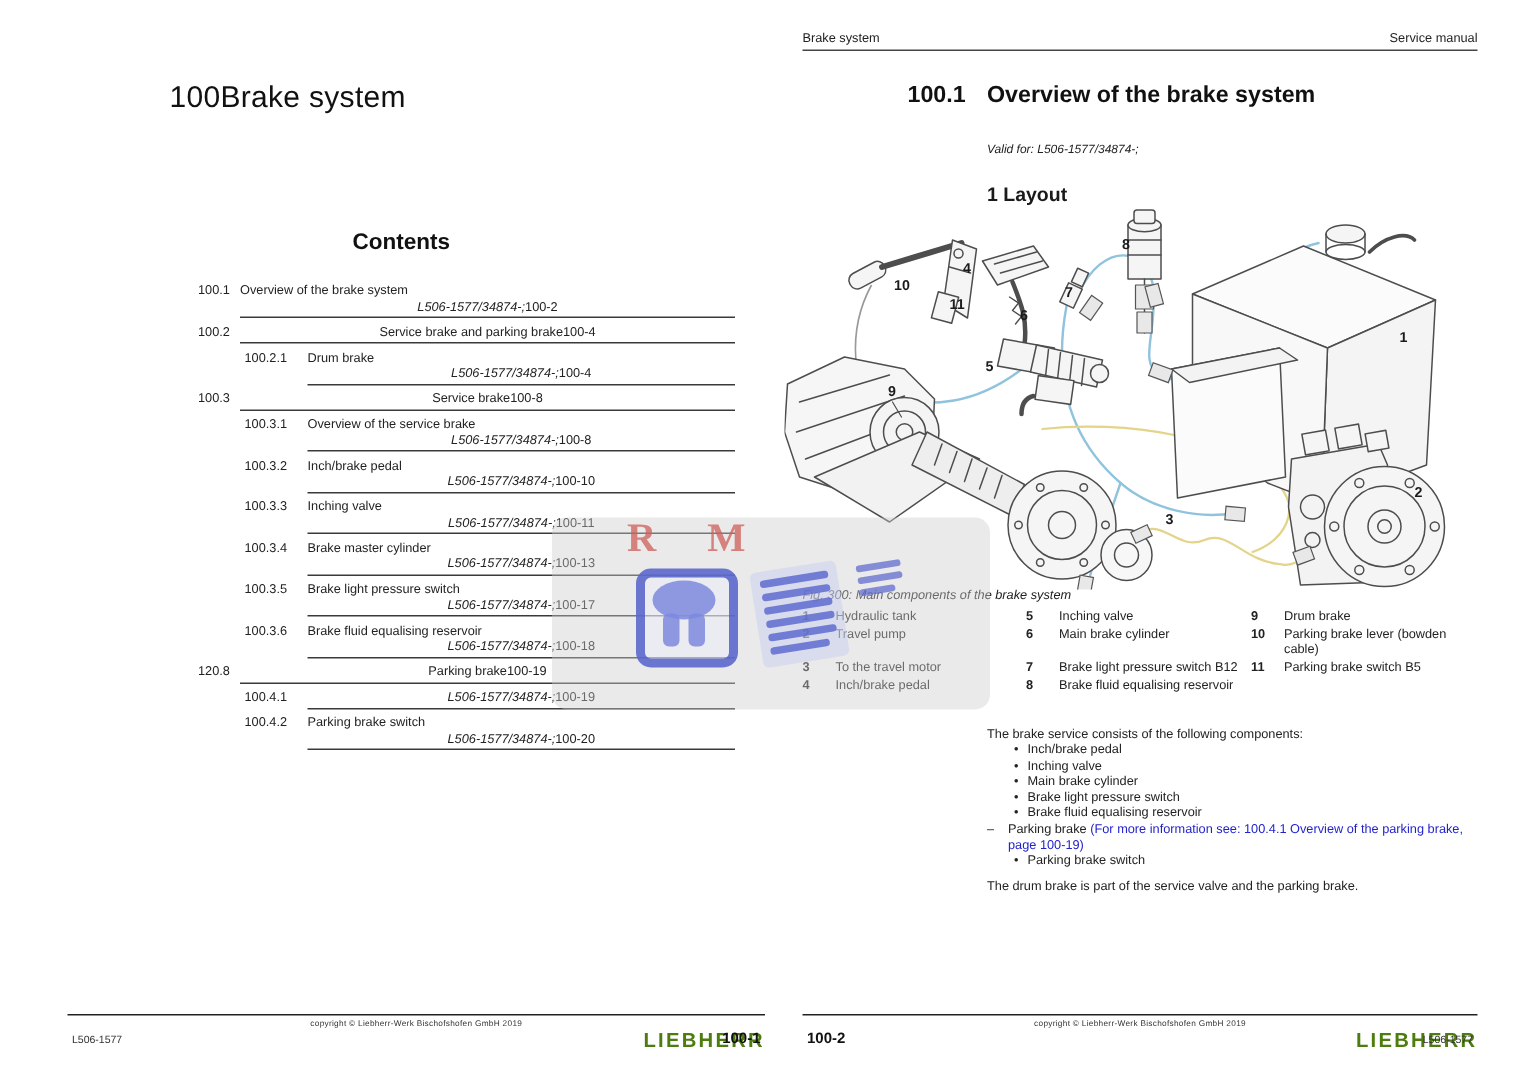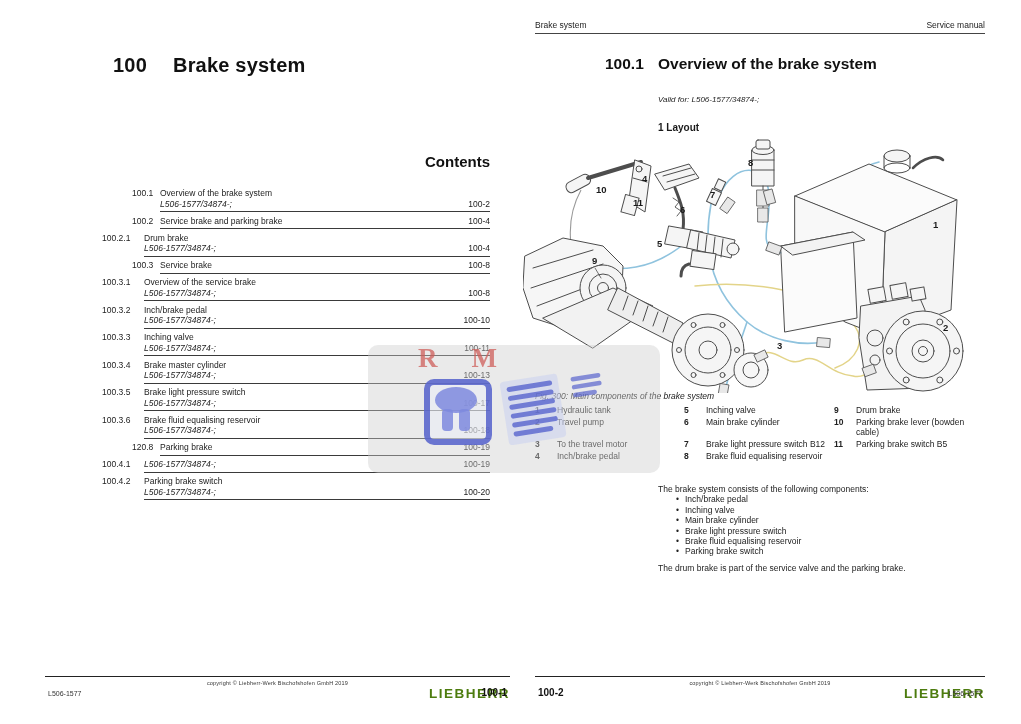--- a/index.html
+++ b/index.html
@@ -5,31 +5,31 @@
   html,body{margin:0;padding:0}
   body{
     width:1021px;height:724px;position:relative;background:#ffffff;
     font-family:"Liberation Sans",sans-serif;color:#1a1a1a;overflow:hidden;
   }
   .page{position:absolute;top:0;height:724px}
   #left-page{left:45px;width:465px}
   #right-page{left:535px;width:450px}
 
   
-  .chapter-title{position:absolute;top:54px;left:68px;display:flex;gap:26px;
-    font-size:20px;font-weight:bold;letter-spacing:.2px;color:#111}
-  .contents-heading{position:absolute;top:153px;left:0;width:445px;text-align:right;
+  .chapter-title{position:absolute;top:54px;left:68px;display:flex;
+    font-size:20px;font-weight:normal;letter-spacing:.2px;color:#111}
+  .contents-heading{position:absolute;top:153px;left:0;width:445px;text-align:center;
     font-size:15px;font-weight:bold;color:#111}
   .toc{position:absolute;top:188px;left:0;width:445px}
   .toc-row{display:flex;font-size:8.5px;line-height:10.5px;margin-bottom:3.5px;color:#222}
   .toc-row .num{flex:0 0 auto}
   .toc-row.lvl1 .num{margin-left:87px;width:28px}
-  .toc-row.lvl2 .num{margin-left:57px;width:42px}
+  .toc-row.lvl2 .num{margin-left:118px;width:42px}
   .toc-main{flex:1;border-bottom:1px solid #3a3a3a;padding-bottom:2px}
-  .toc-line{display:flex;justify-content:space-between}
+  .toc-line{display:flex;justify-content:center}
   .variant{font-style:italic}
 
   
   .footer{position:absolute;top:676px;border-top:1px solid #222}
   #left-footer{left:45px;width:465px}
   #right-footer{left:535px;width:450px}
   .f-copy{position:absolute;top:3px;left:0;width:100%;text-align:center;
     font-size:5.5px;color:#333;letter-spacing:.2px}
   .f-brand{position:absolute;top:9px;left:0;width:100%;text-align:right;
     font-size:13.5px;font-weight:bold;letter-spacing:1.5px;color:#4d7c0f}
@@ -38,21 +38,21 @@
   .f-page{font-size:10px !important;font-weight:bold;top:10px !important;color:#111 !important}
 
   
   .rp-header{position:absolute;top:20px;left:0;width:450px;display:flex;
     justify-content:space-between;font-size:8.5px;color:#222;
     border-bottom:1px solid #444;padding-bottom:3px}
   .section-heading{position:absolute;top:55px;left:70px;display:flex;
     font-size:15.5px;font-weight:bold;color:#111}
   .section-heading .sec-num{flex:0 0 53px}
   .valid-for{position:absolute;top:95px;left:123px;font-size:8px;font-style:italic;color:#222}
-  .layout-heading{position:absolute;top:122px;left:123px;font-size:10px;font-weight:bold}
+  .layout-heading{position:absolute;top:122px;left:123px;font-size:13px;font-weight:bold}
 
   #diagram-svg{position:absolute;top:138px;left:-12px}
   #diagram-svg .mach{stroke:#4d4d4d;stroke-width:1;fill:none;stroke-linejoin:round;stroke-linecap:round}
   #diagram-svg .mfill{fill:#f5f5f5}
   #diagram-svg .hose{fill:none;stroke-width:1.6;stroke-linecap:round}
   #diagram-svg .cable{fill:none;stroke-width:1.5;stroke-linecap:round}
   #diagram-svg .fit{fill:#e8e8e8;stroke:#555;stroke-width:.8}
   #diagram-svg .thin{stroke:#999;stroke-width:1.1;fill:none}
   #diagram-svg .dlabel{font-family:"Liberation Sans",sans-serif;font-size:9.5px;font-weight:bold;fill:#1a1a1a}
 
@@ -411,29 +411,30 @@
         <span class="ln">10</span>
         <span class="lt">Parking brake lever (bowden cable)</span>
       </div>
       <div class="legend-cell">
         <span class="ln">11</span>
         <span class="lt">Parking brake switch B5</span>
       </div>
     </div>
 
   <div class="body-text">
-    <div>The brake system consists of the following components:</div>
+    <div>The brake service consists of the following components:</div>
     <div>
         <ul class="bullets">
           <li>Inch/brake pedal</li>
           <li>Inching valve</li>
           <li>Main brake cylinder</li>
           <li>Brake light pressure switch</li>
           <li>Brake fluid equalising reservoir</li>
         </ul>
+        <div class="dash-item"><span>Parking brake </span><span class="link" style="color: rgb(34, 34, 204);">(For more information see: 100.4.1 Overview of the parking brake, page 100-19)</span></div>
         <ul class="bullets">
           <li>Parking brake switch</li>
         </ul>
       </div>
     <div class="closing">The drum brake is part of the service valve and the parking brake.</div>
   </div>
 </div>
 
 <div class="footer" id="right-footer">
   <div class="f-copy">copyright © Liebherr-Werk Bischofshofen GmbH 2019</div>

